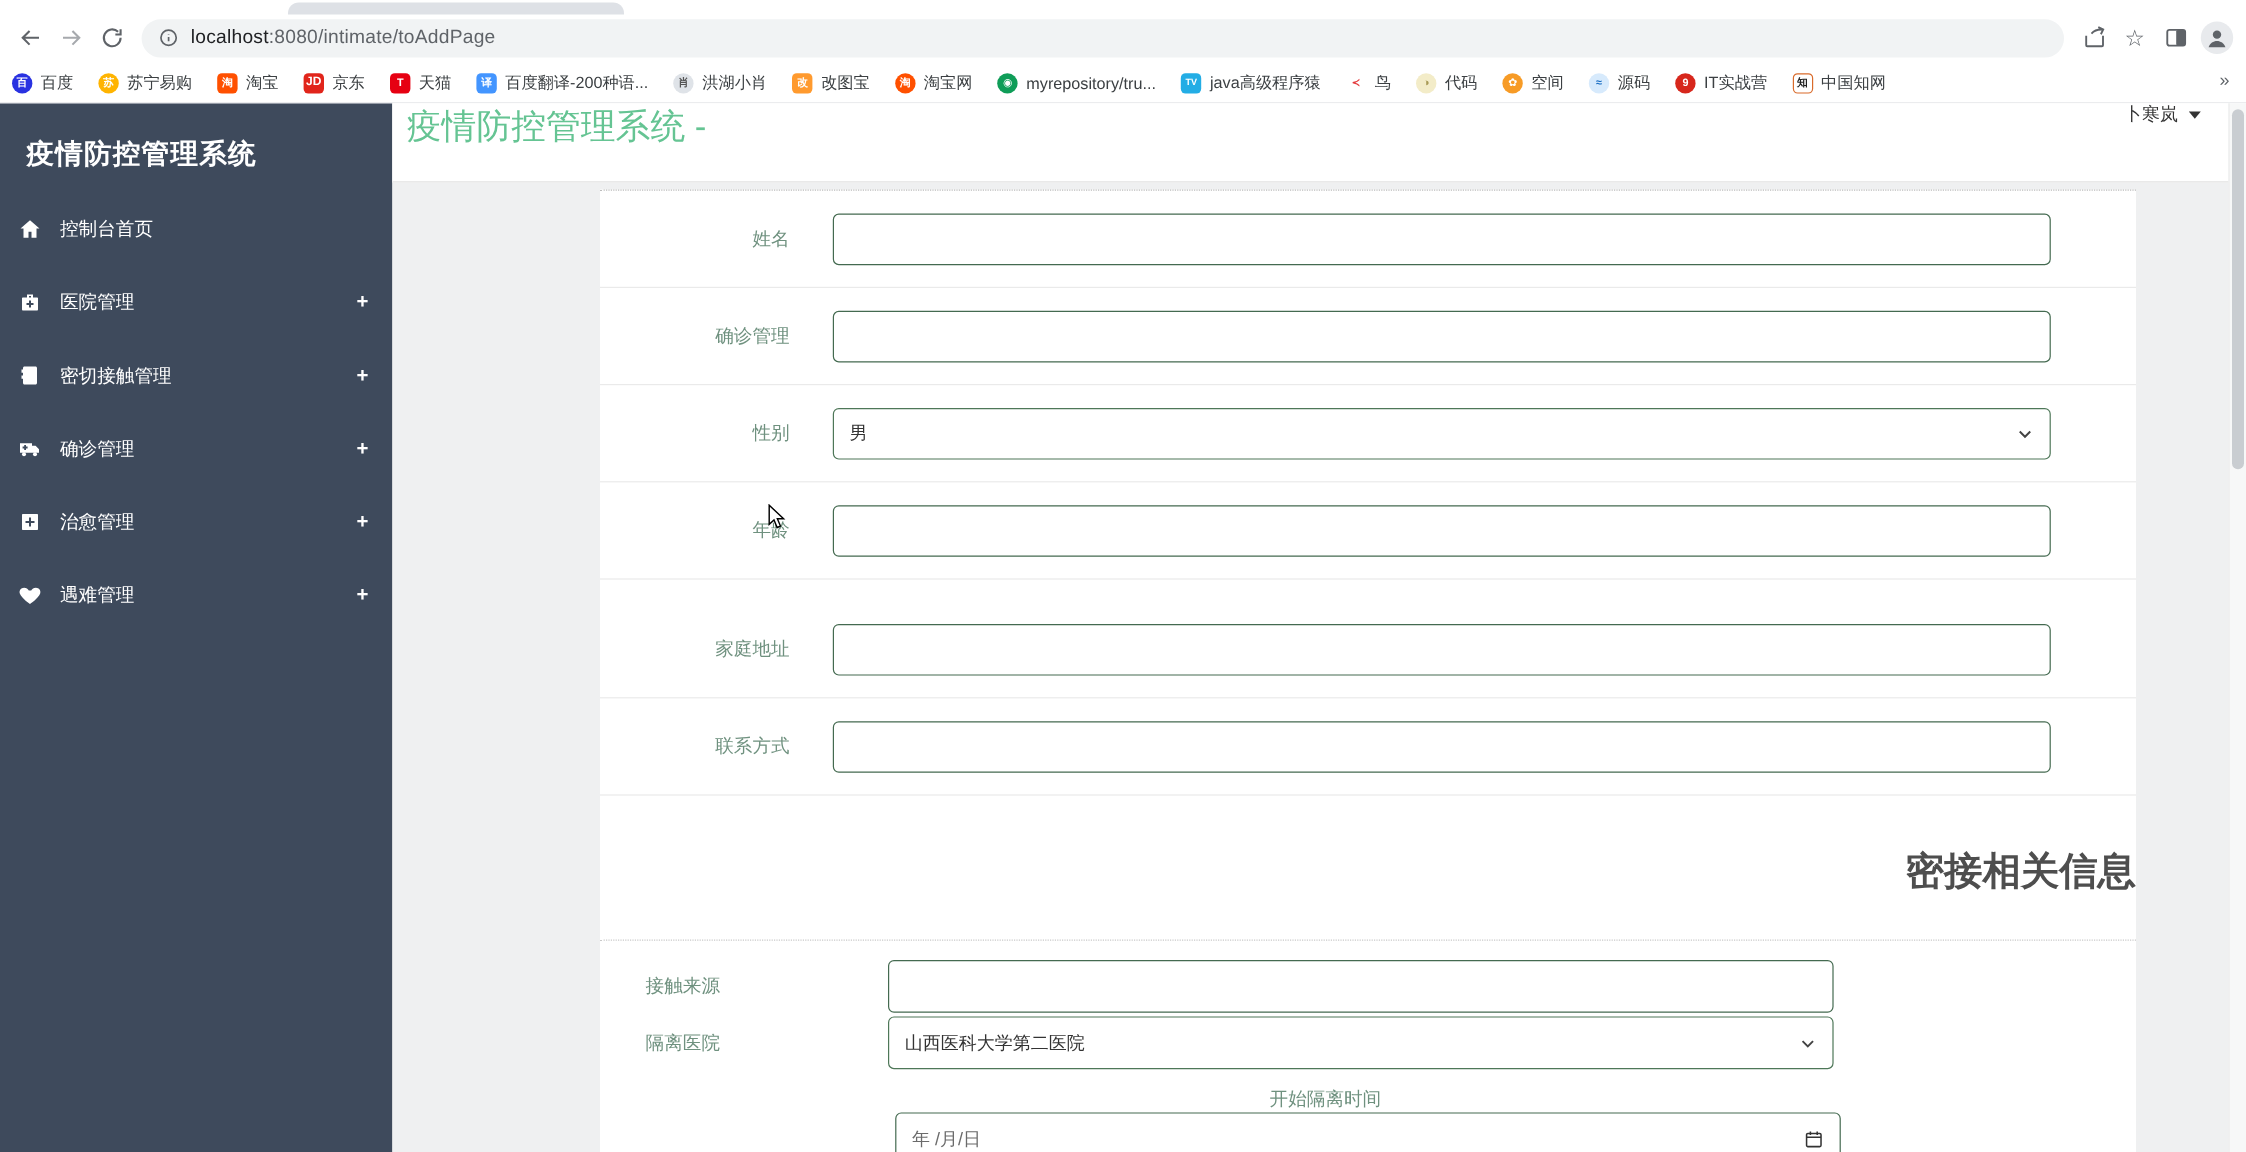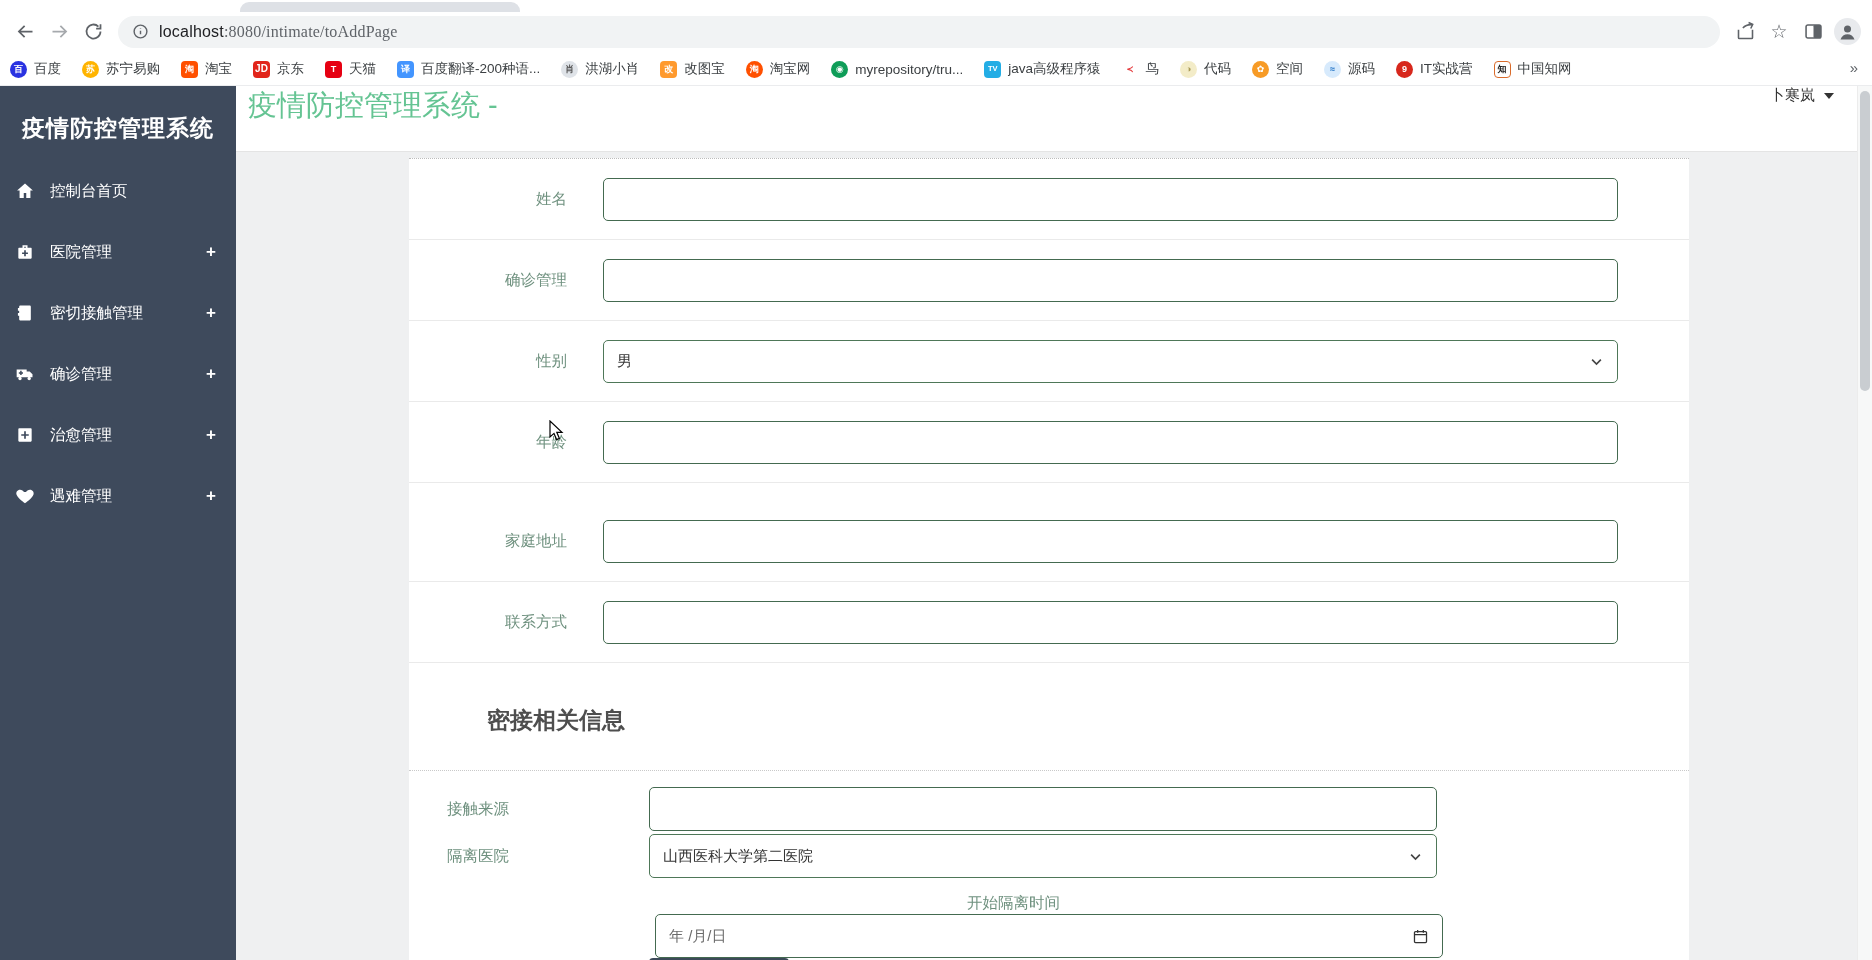--- a/index.html
+++ b/index.html
@@ -14,37 +14,37 @@
                 background:#dee1e6; border-radius:9px 9px 0 0; }
 
   .toolbar { height:43px; background:#fff; display:flex; align-items:center; padding:0 8px; flex:none; }
   .navbtn { width:34px; height:34px; border:none; background:transparent; display:flex;
             align-items:center; justify-content:center; border-radius:50%; cursor:pointer;
             color:#5f6368; font-size:19px; flex:none; }
   .navbtn svg { width:21px; height:21px; }
   .addr { flex:1; height:32px; background:#f1f3f4; border-radius:16px; display:flex;
           align-items:center; padding:0 14px; margin:0 8px; }
   .addr .url { font-size:16px; margin-left:10px; color:#202124; letter-spacing:.2px; }
-  .addr .url .url-path { color:#5f6368;font-family:Liberation Serif, serif; }
+  .addr .url .url-path { color:#5f6368; }
   .avatar-c { width:27px; height:27px; border-radius:50%; background:#e8eaed;
               display:flex; align-items:center; justify-content:center; }
 
   .bookmarks { height:33px; background:#fff; border-bottom:1px solid #ebecee; display:flex;
                align-items:center; gap:21px; padding:0 12px 0 10px; position:relative; flex:none;
                font-size:13.5px; color:#3c4043; overflow:hidden; padding-right:44px; }
   .bm { display:flex; align-items:center; gap:7px; white-space:nowrap; cursor:pointer; flex:none; }
   .favicon { width:17px; height:17px; border-radius:4px; display:flex; align-items:center;
              justify-content:center; font-size:9px; font-weight:bold; color:#fff; flex:none; line-height:1; }
   .favicon.circle { border-radius:50%; }
   .bm-overflow { position:absolute; right:14px; top:6px; color:#5f6368; font-size:15px; cursor:pointer; }
 
   
   .app { flex:1; display:flex; min-height:0; }
 
-  .sidebar { width:236px; flex:none; background:var(--sidebar-bg,#3e4a5c); color:#fff; }
+  .sidebar { width:327px; flex:none; background:var(--sidebar-bg,#3e4a5c); color:#fff; }
   .sb-title { font-size:23px; font-weight:bold; padding:27px 0 14px 22px; letter-spacing:1px; }
   .sb-item { height:56px; margin-top:5px; display:flex; align-items:center; gap:15px;
              padding:0 20px 0 15px; font-size:15.5px; cursor:pointer; }
   .sb-item .sb-ic { width:20px; height:20px; flex:none; display:flex; }
   .sb-item .sb-ic svg { width:20px; height:20px; fill:#fff; }
   .sb-plus { margin-left:auto; font-size:17px; font-weight:bold; color:#fff; }
 
   .main { flex:1; display:flex; flex-direction:column; background:#eff0f1; position:relative; min-width:0; }
   .page-header { height:66px; background:#fff; border-bottom:1px solid #e4e4e4; display:flex;
                  align-items:flex-start; padding:0 12px; flex:none; }
@@ -63,22 +63,22 @@
   .frow-label { width:194px; padding-right:36px; text-align:right; font-size:15.5px;
                 color:var(--label-green,#6f917f); flex:none; }
   .fld-text { width:1015px; height:43px; border:1px solid var(--input-border,#446a50);
               border-radius:5px; padding:0 14px; font-size:15px; color:#333; outline:none; background:#fff; }
   .selbox { width:1015px; height:43px; border:1px solid #4e7758; border-radius:5px; background:#fff;
             display:flex; align-items:center; justify-content:space-between; padding:0 13px;
             font-size:15px; color:#333; cursor:pointer; }
   .selbox svg { width:15px; height:15px; }
   .row-spacer { height:18px; }
 
-  .section-head { padding:42px 0 34px 78px; font-size:23px; font-weight:bold; color:#4e4e4e;
-                  border-bottom:1px dotted #c9c9c9; }
+  .section-head { padding:42px 0 34px 78px; font-size:32px; font-weight:bold; color:#4e4e4e;
+                  border-bottom:1px dotted #c9c9c9;text-align:right; }
 
   
   .brow { display:flex; align-items:center; }
   #intimate-rows .brow:nth-child(1) { margin-top:16px; }
   #intimate-rows .brow:nth-child(2) { margin-top:3px; }
   #intimate-rows .brow:nth-child(3) { margin-top:15px;flex-direction:column; }
   .brow-label { width:240px; padding-left:38px; font-size:15.5px; color:var(--label-green,#6f917f); flex:none; }
   .brow .fld-text, .brow .selbox, .datebox { width:788px; height:44px; }
   .datebox { border:1px solid var(--input-border,#446a50); border-radius:5px; background:#fff;
              display:flex; align-items:center; justify-content:space-between; padding:0 13px;

